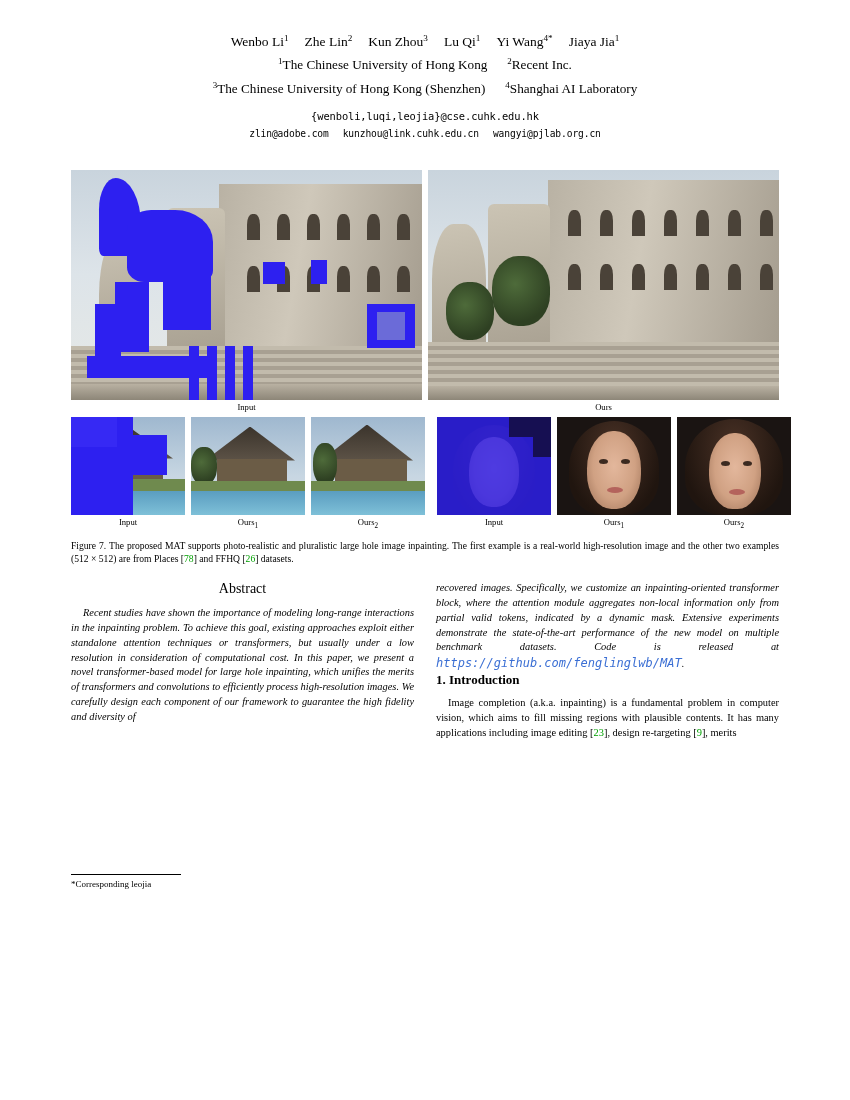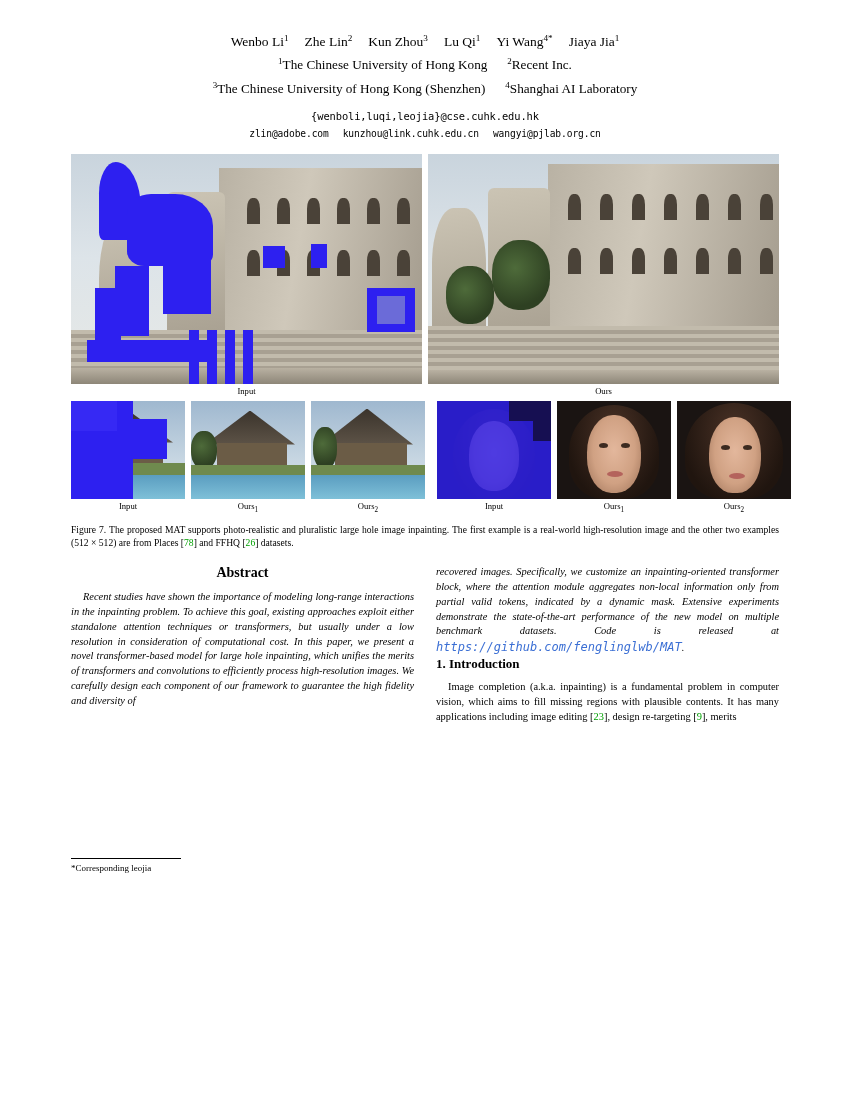--- a/index.html
+++ b/index.html
@@ -62,21 +62,21 @@
     margin-top: 10px;
     line-height: 1.7;
     letter-spacing: -0.1px;
   }
   .emails .row2 { font-size: 9.6px; }
   .emails .sp { display: inline-block; width: 14px; }
 
   
   .figure {
     position: relative;
-    margin-top: 12px;
+    margin-top: 28px;
     width: 708px;
   }
   .fig-row1 {
     display: flex;
     gap: 6px;
   }
   .fig-row1 .cell { width: 351px; }
   .img {
     position: relative;
     overflow: hidden;
@@ -175,21 +175,21 @@
   
   .cols {
     margin-top: 16px;
     display: flex;
     gap: 22px;
   }
   .col { width: 343px; }
   .abstract-h {
     text-align: center;
     font-size: 14px;
-    font-weight: bold;
+    font-weight: normal;
     margin-bottom: 9px;
   }
   .abs-p {
     font-size: 10.4px;
     font-style: italic;
     line-height: 1.42;
     text-align: justify;
     text-indent: 12px;
   }
   .sec-h {

